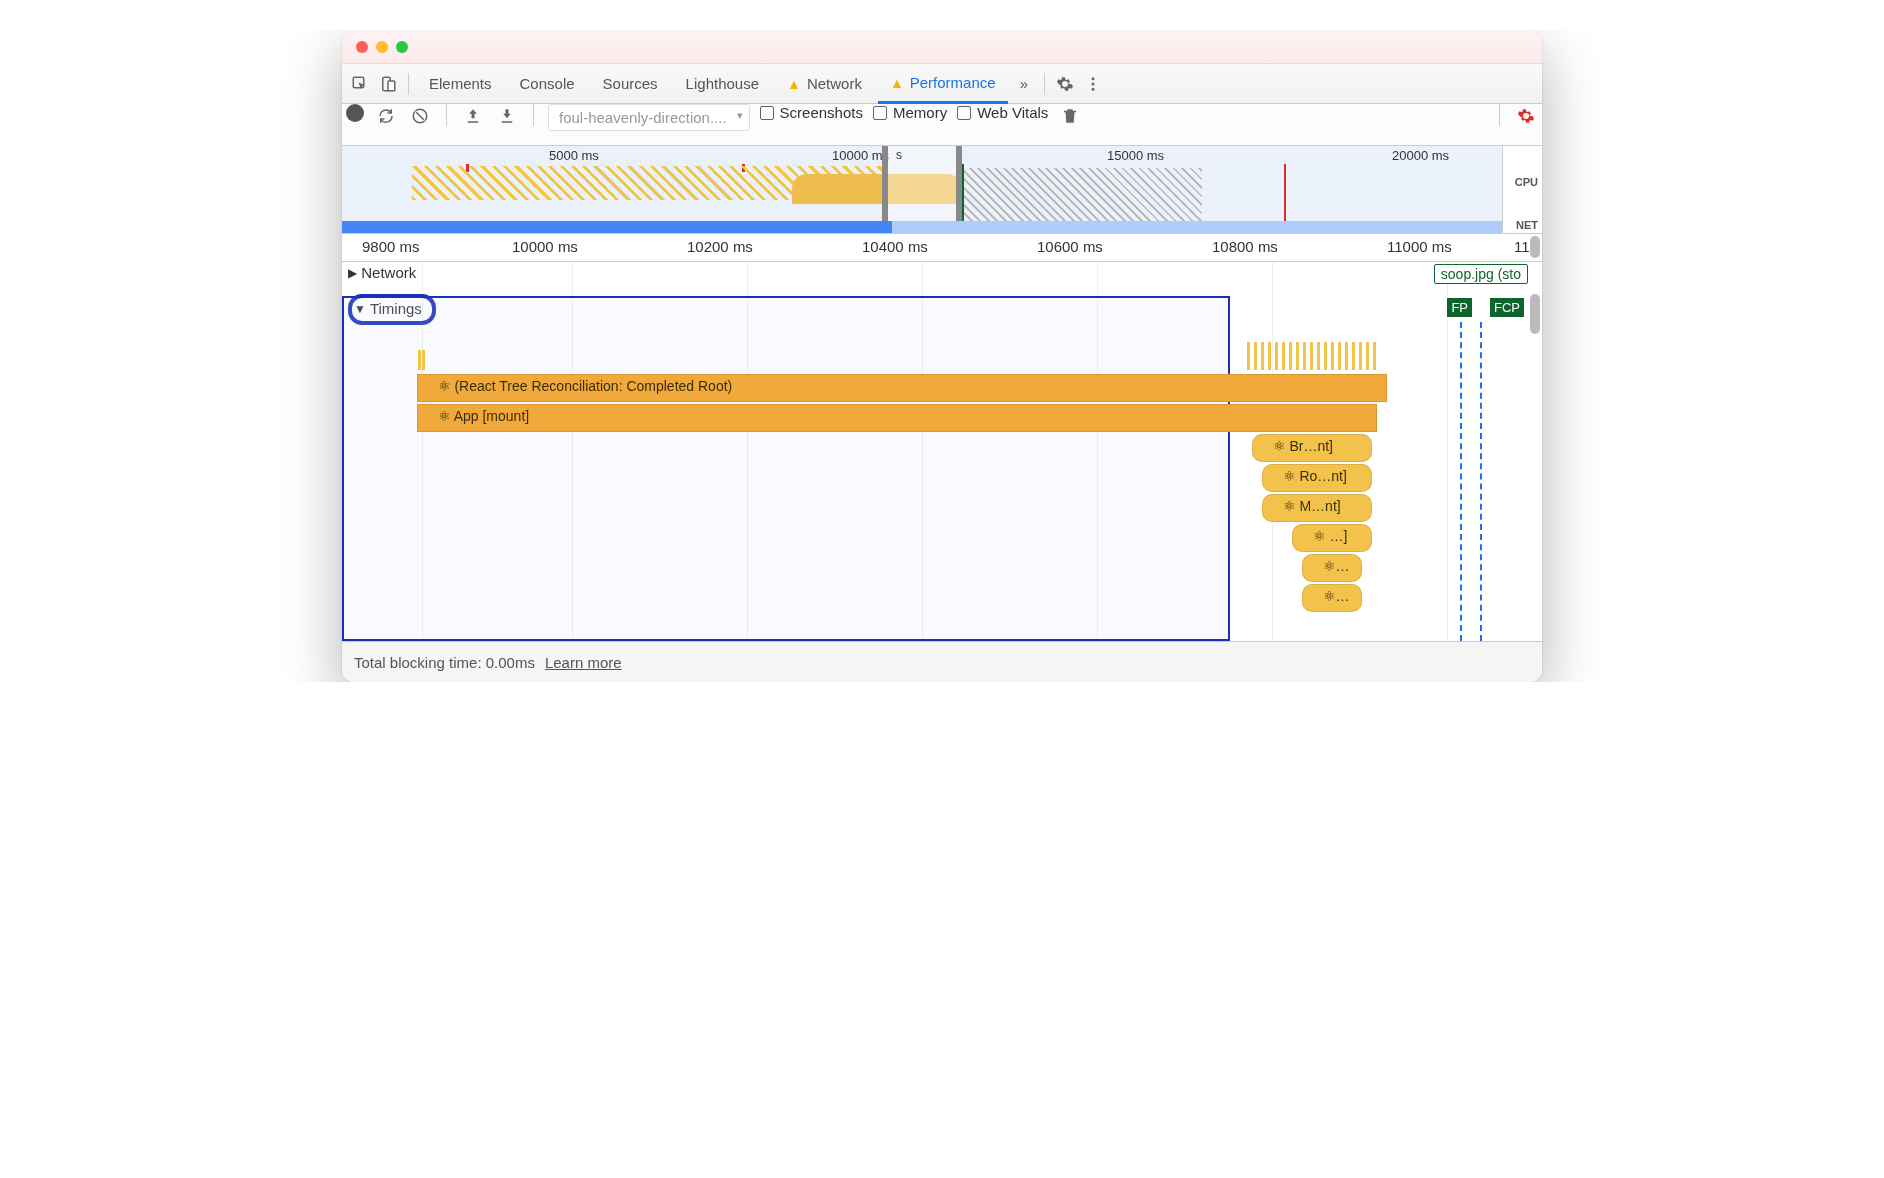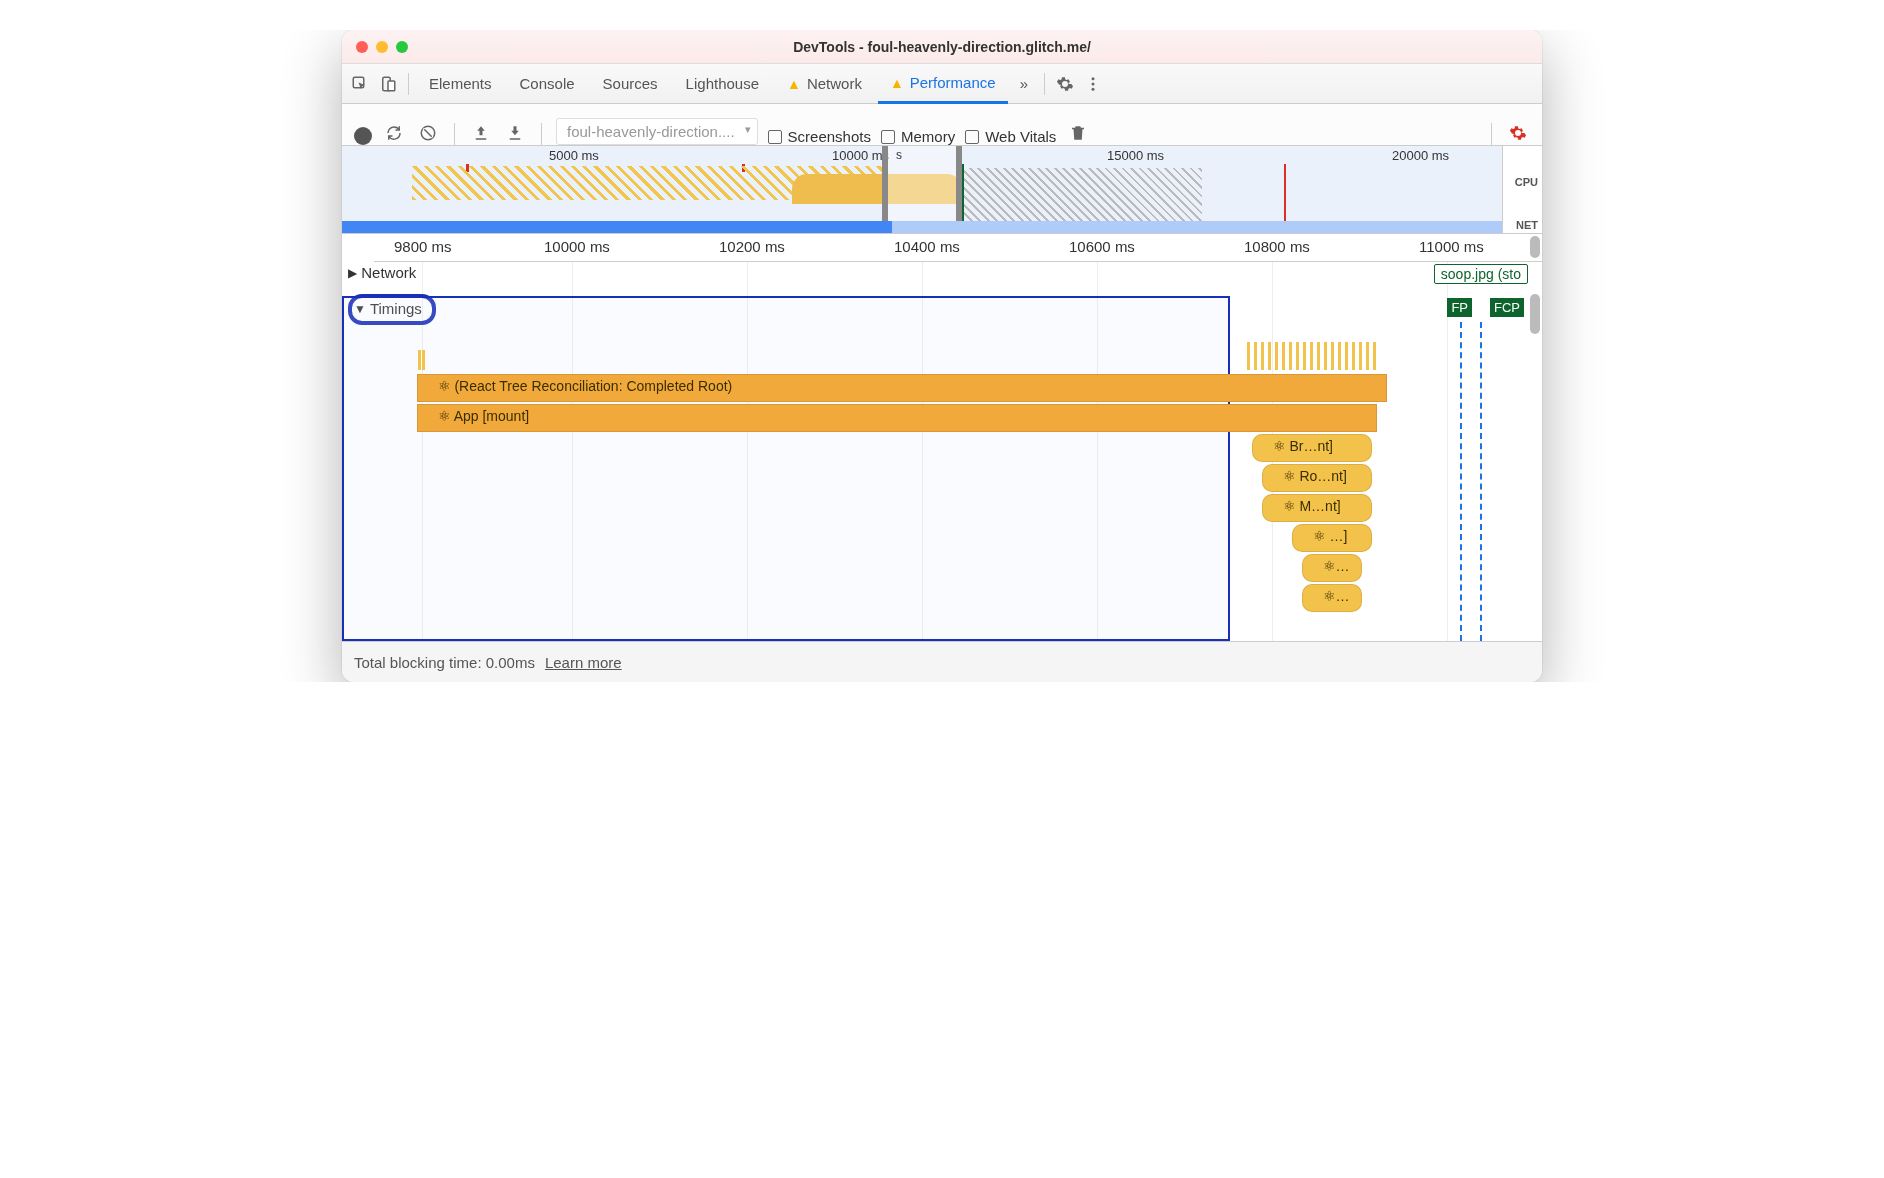--- a/index.html
+++ b/index.html
@@ -47,22 +47,22 @@
   .tab.active { color:#1a73e8; border-bottom:3px solid #1a73e8; margin-bottom:-1px; font-weight:500;}
   .warn-tri { color:#f4b400; font-size:14px; }
   .icon-btn { width:24px; height:24px; display:flex; align-items:center; justify-content:center; color:#666; }
   .icon-btn svg { width:18px; height:18px; }
   
   .toolbar {
     height: 42px;
     background:#fcfcfc;
     border-bottom:1px solid #ccc;
     display:flex;
-    align-items:flex-end;
-    padding:0 12px;
+    align-items:flex-start;
+    padding:0 4px;
     gap:10px;
   }
   .record-btn { width:18px; height:18px; border-radius:50%; background:#555; }
   .divider-v { width:1px; height:22px; background:#ccc; margin:0 4px;}
   .selector { flex:0 1 auto; color:#999; font-size:15px; border:1px solid #ddd; padding:4px 22px 4px 10px; border-radius:3px; position:relative; background:#fff;}
   .selector::after { content:"▾"; position:absolute; right:6px; color:#999; font-size:11px;}
   .chk { display:flex; align-items:center; gap:6px; font-size:15px; color:#333;}
   .chk .box { width:14px; height:14px; border:1.5px solid #666; border-radius:2px;}
   .red-cog { color:#d93025; }
   .spacer { flex:1; }
@@ -82,21 +82,21 @@
   .ov-selected { position:absolute; top:0; bottom:0; border-left:6px solid #888; border-right:6px solid #888; background:rgba(255,255,255,0.4);}
   .ov-gray-hatch { position:absolute; top:22px; bottom:12px; background:repeating-linear-gradient(45deg,#bbb 0 2px, transparent 2px 6px);}
   .ov-green-line { position:absolute; top:18px; bottom:10px; width:2px; background:#0d652d;}
   .ov-netbar { position:absolute; bottom:0; left:0; height:12px; background:#4285f4;}
   .ov-netbar.light { background:#aecbfa;}
   .ov-right-labels { position:absolute; right:0; top:0; bottom:0; width:40px; background:#fff; border-left:1px solid #ccc;}
   .ov-right-labels div { font-size:11px; font-weight:600; color:#555; text-align:right; padding-right:4px; position:absolute; right:0;}
   
   .ruler {
     height:28px; background:#fff; border-bottom:1px solid #ccc;
-    position:relative; font-size:15px; color:#333;margin-left:32px;
+    position:relative; font-size:15px; color:#333;
   }
   .ruler .rt { position:absolute; top:4px; }
   
   .flame { position:relative; height:380px; background:#fff; overflow:hidden; border-bottom:1px solid #ccc;}
   .flame .vgrid { position:absolute; top:0; bottom:0; width:1px; background:#eee;}
   .section-row { position:absolute; left:0; right:0; display:flex; align-items:center; font-size:15px; color:#333; gap:4px; padding-left:6px;}
   .disclose { font-size:12px;}
   .highlight-box { border:4px solid #1a2fb8; border-radius:14px; padding:2px 10px 4px 2px; display:inline-flex; align-items:center; gap:4px;}
   .net-pill { position:absolute; background:#fff; border:1px solid #0d652d; color:#0d652d; font-size:14px; padding:1px 6px; border-radius:2px;}
   .timing-sel { position:absolute; border:2px solid #1a2fb8; top:34px; bottom:0; left:0; background:rgba(220,230,255,0.15);}
@@ -118,21 +118,20 @@
 <body>
 
 <div class="window">
 
   <div class="titlebar">
     <div class="traffic-lights">
       <div class="tl red"></div>
       <div class="tl yellow"></div>
       <div class="tl green"></div>
     </div>
-    <div class="title">DevTools - foul-heavenly-direction.glitch.me/</div>
   </div>
 
   <div class="tabs-row">
     <div class="icon-btn">
       <svg viewBox="0 0 24 24" fill="none" stroke="currentColor" stroke-width="2">
           <rect x="3" y="3" width="14" height="14" rx="2"></rect>
           <path d="M10 10l8 3-3 2-2 3-3-8z" fill="currentColor" stroke="none"></path>
         </svg>
     </div>
     <div class="icon-btn">

